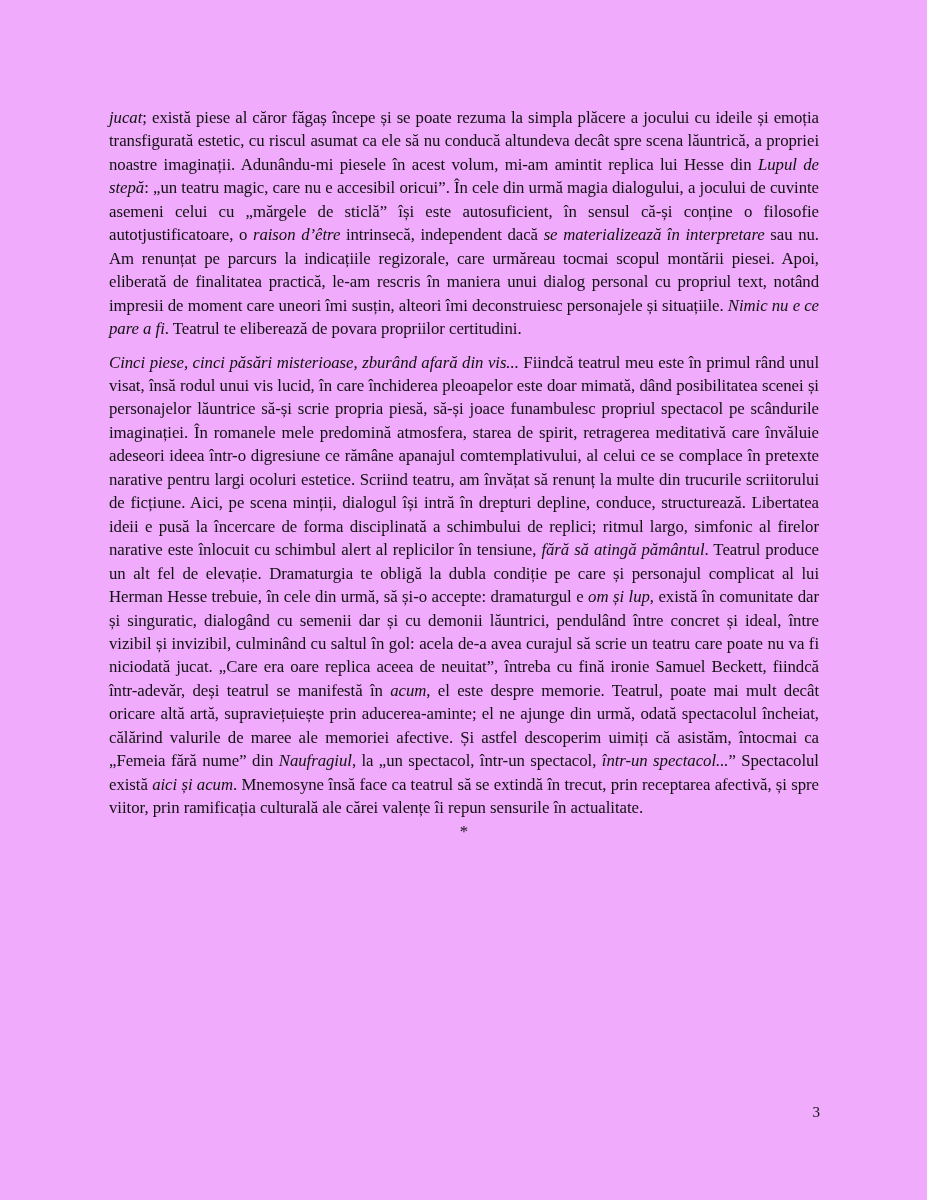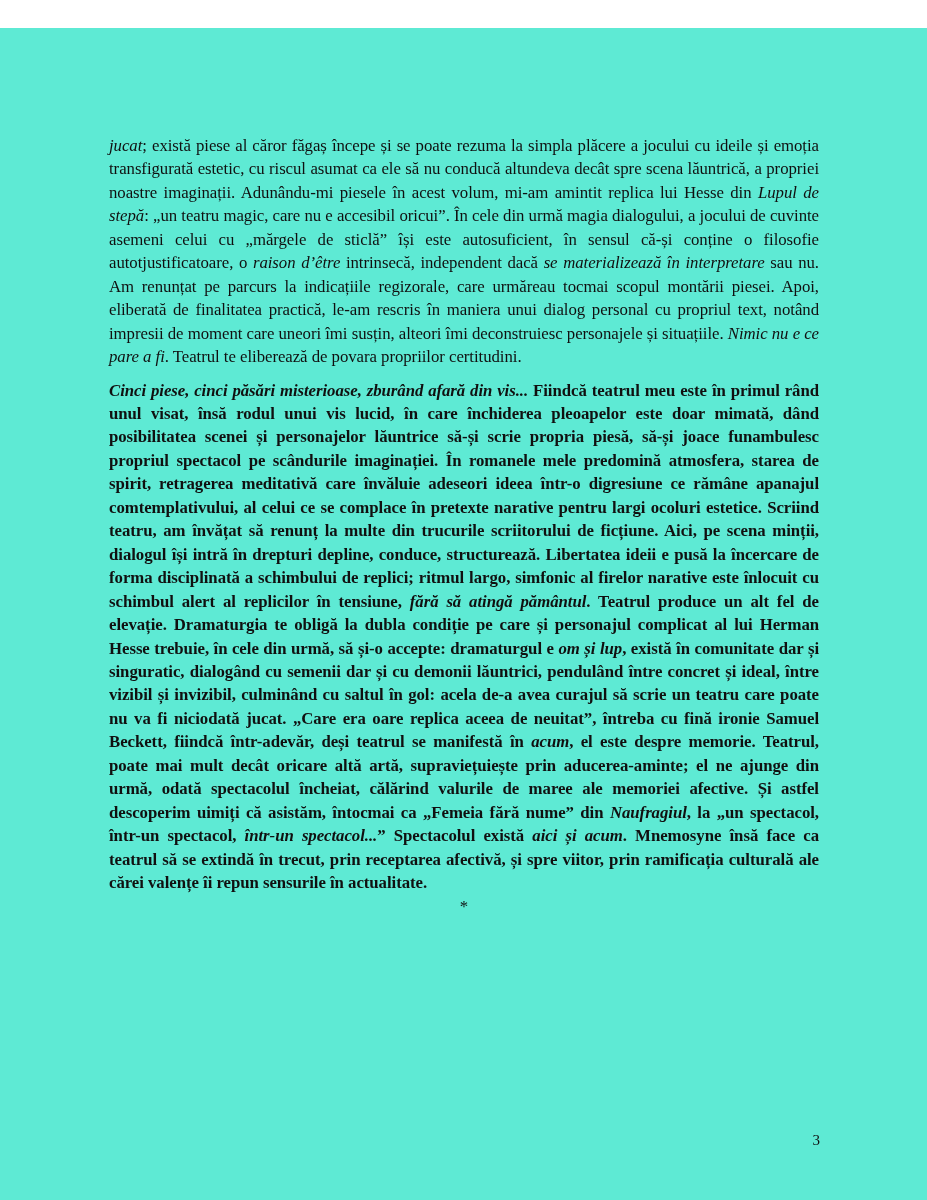--- a/index.html
+++ b/index.html
@@ -11,40 +11,38 @@
     height: 1200px;
     background: #ffffff;
     position: relative;
     overflow: hidden;
     font-family: "Liberation Serif", serif;
     color: #101010;
   }
   .page {
     position: absolute;
     inset: 0;
-    background: #5eead4;
-    margin-top: 28px;
+    background: #f0abfc;
   }
   .text-block {
     position: absolute;
     left: 109px;
     top: 106px;
     width: 710px;
     text-align: justify;
     font-size: 16.8px;
     line-height: 23.45px;
     letter-spacing: -0.05px;
   }
   .text-block p {
     margin: 0;
     padding: 0;
   }
   .text-block p + p {
     margin-top: 10px;
-    font-weight: bold;
   }
   .it {
     font-style: italic;
   }
   .separator {
     text-align: center;
     font-size: 16.8px;
     line-height: 23.45px;
     margin-top: 0;
   }

